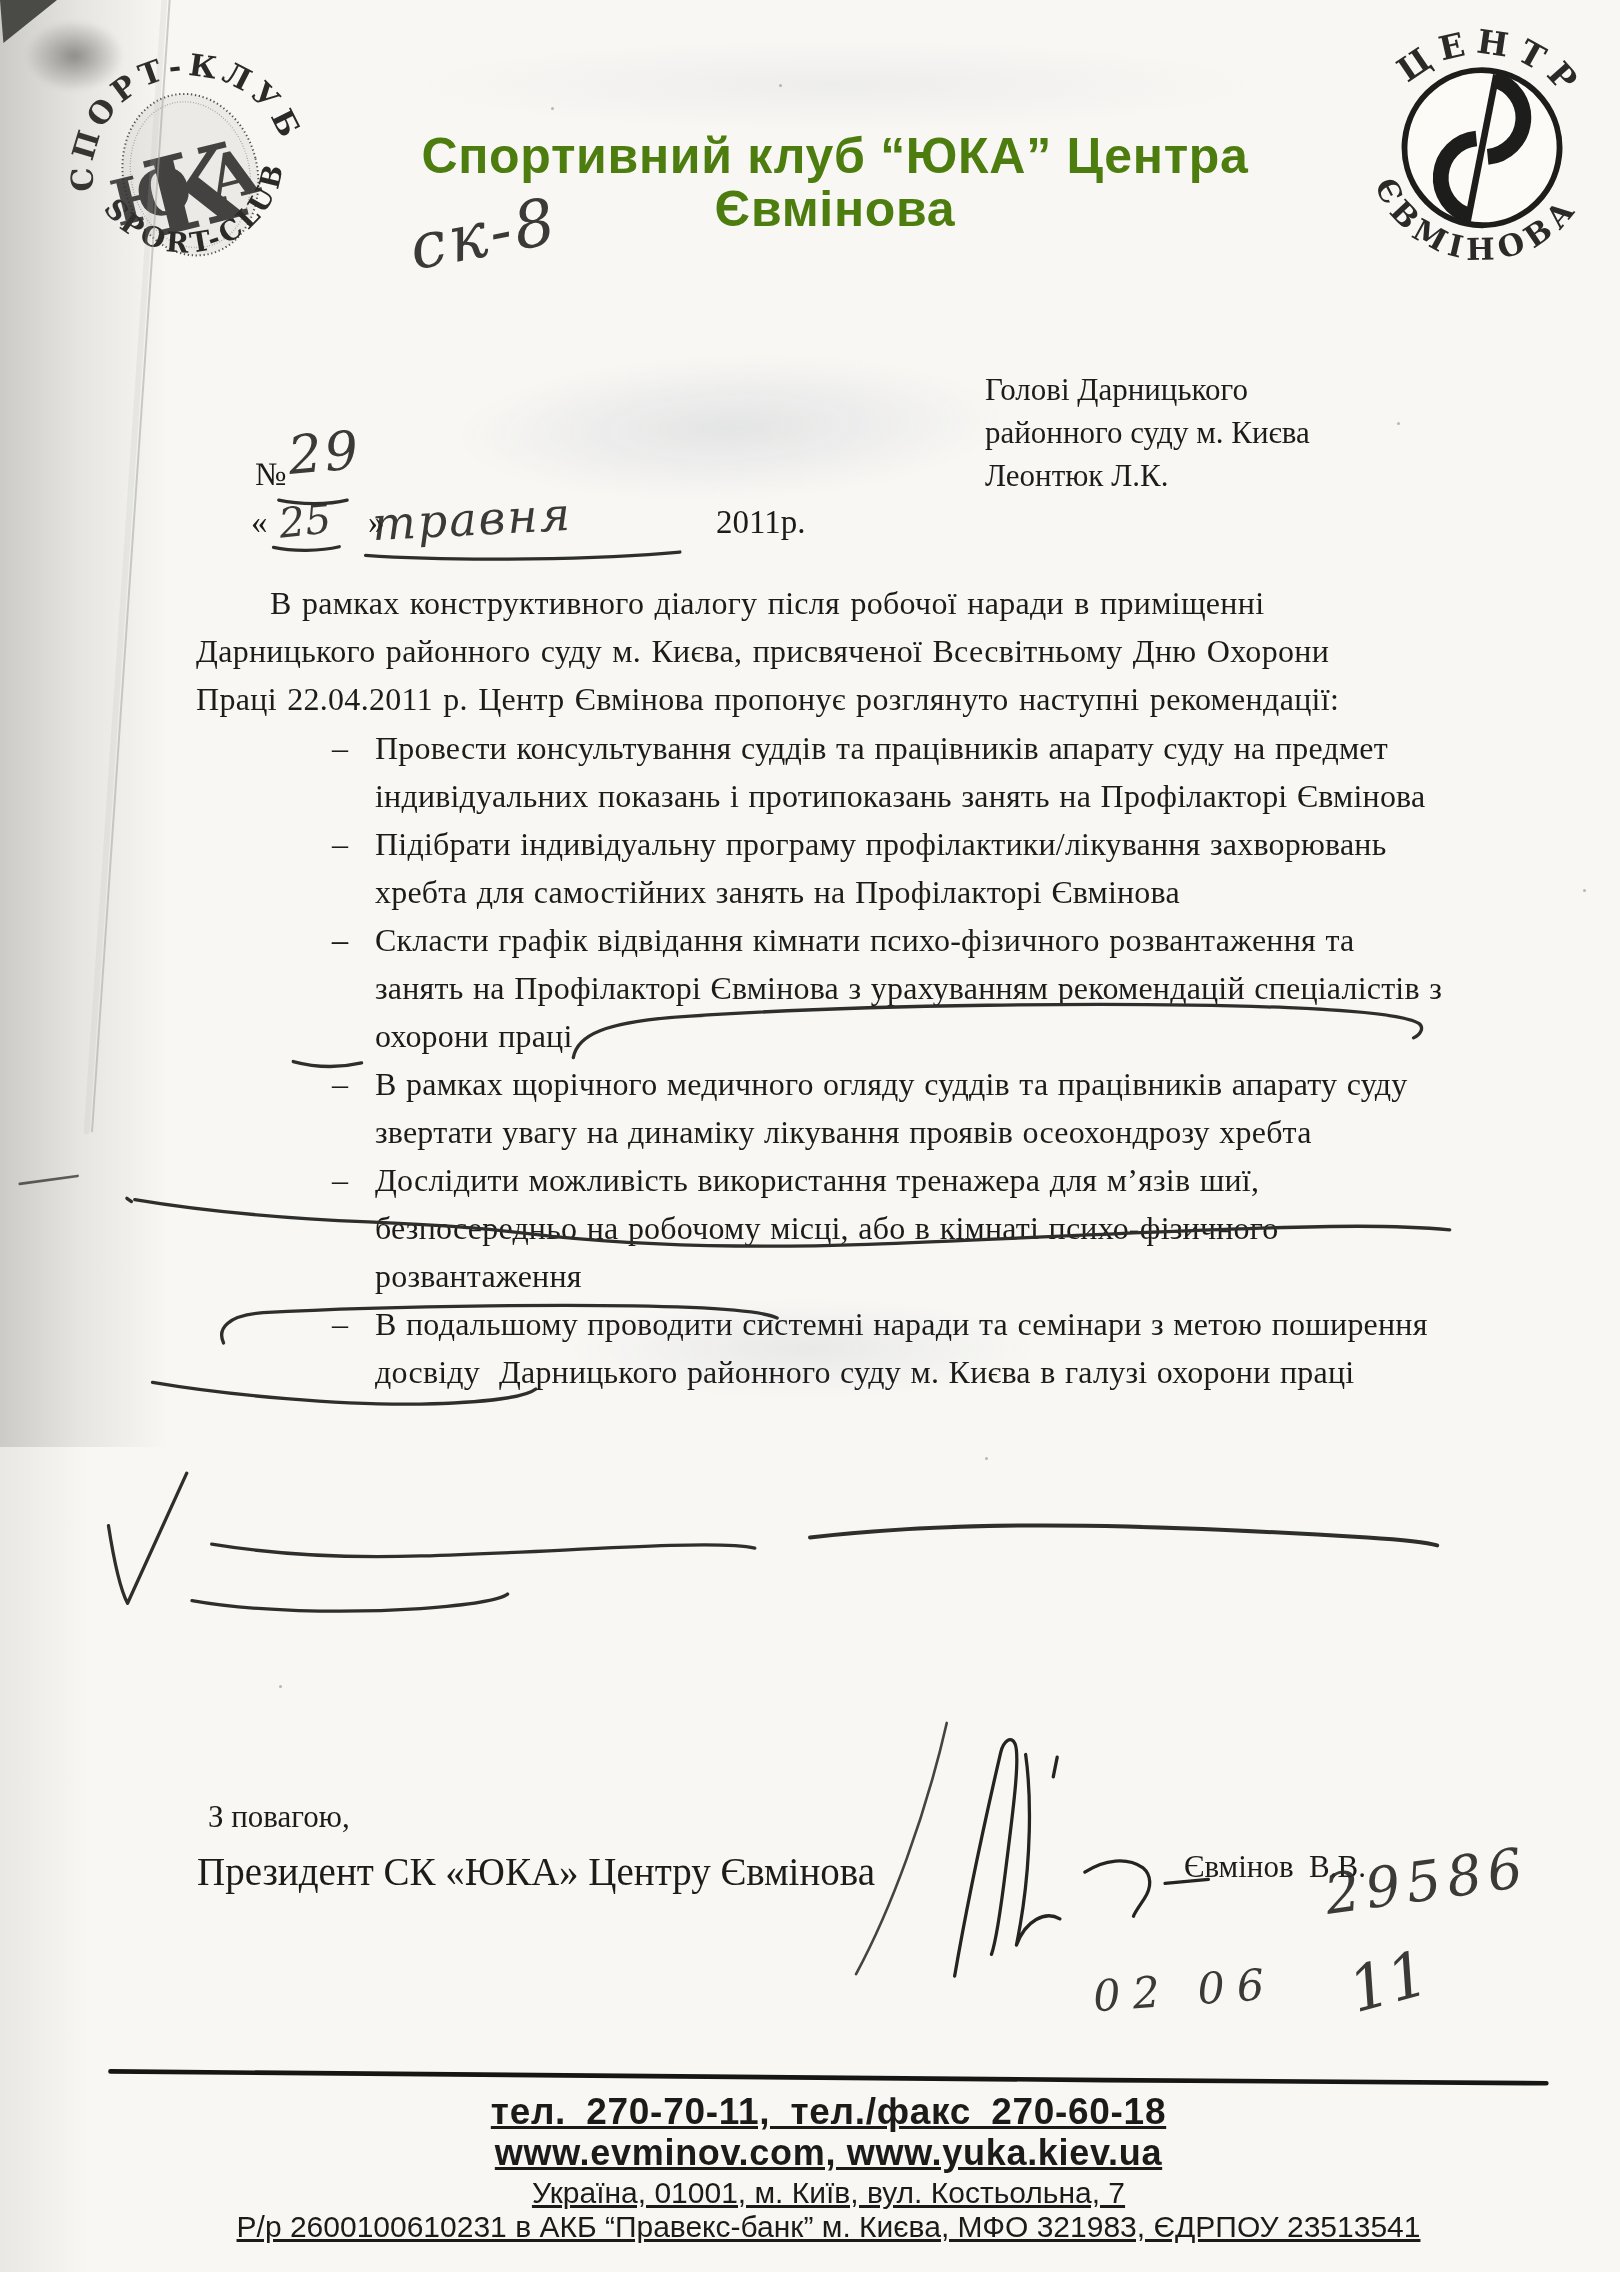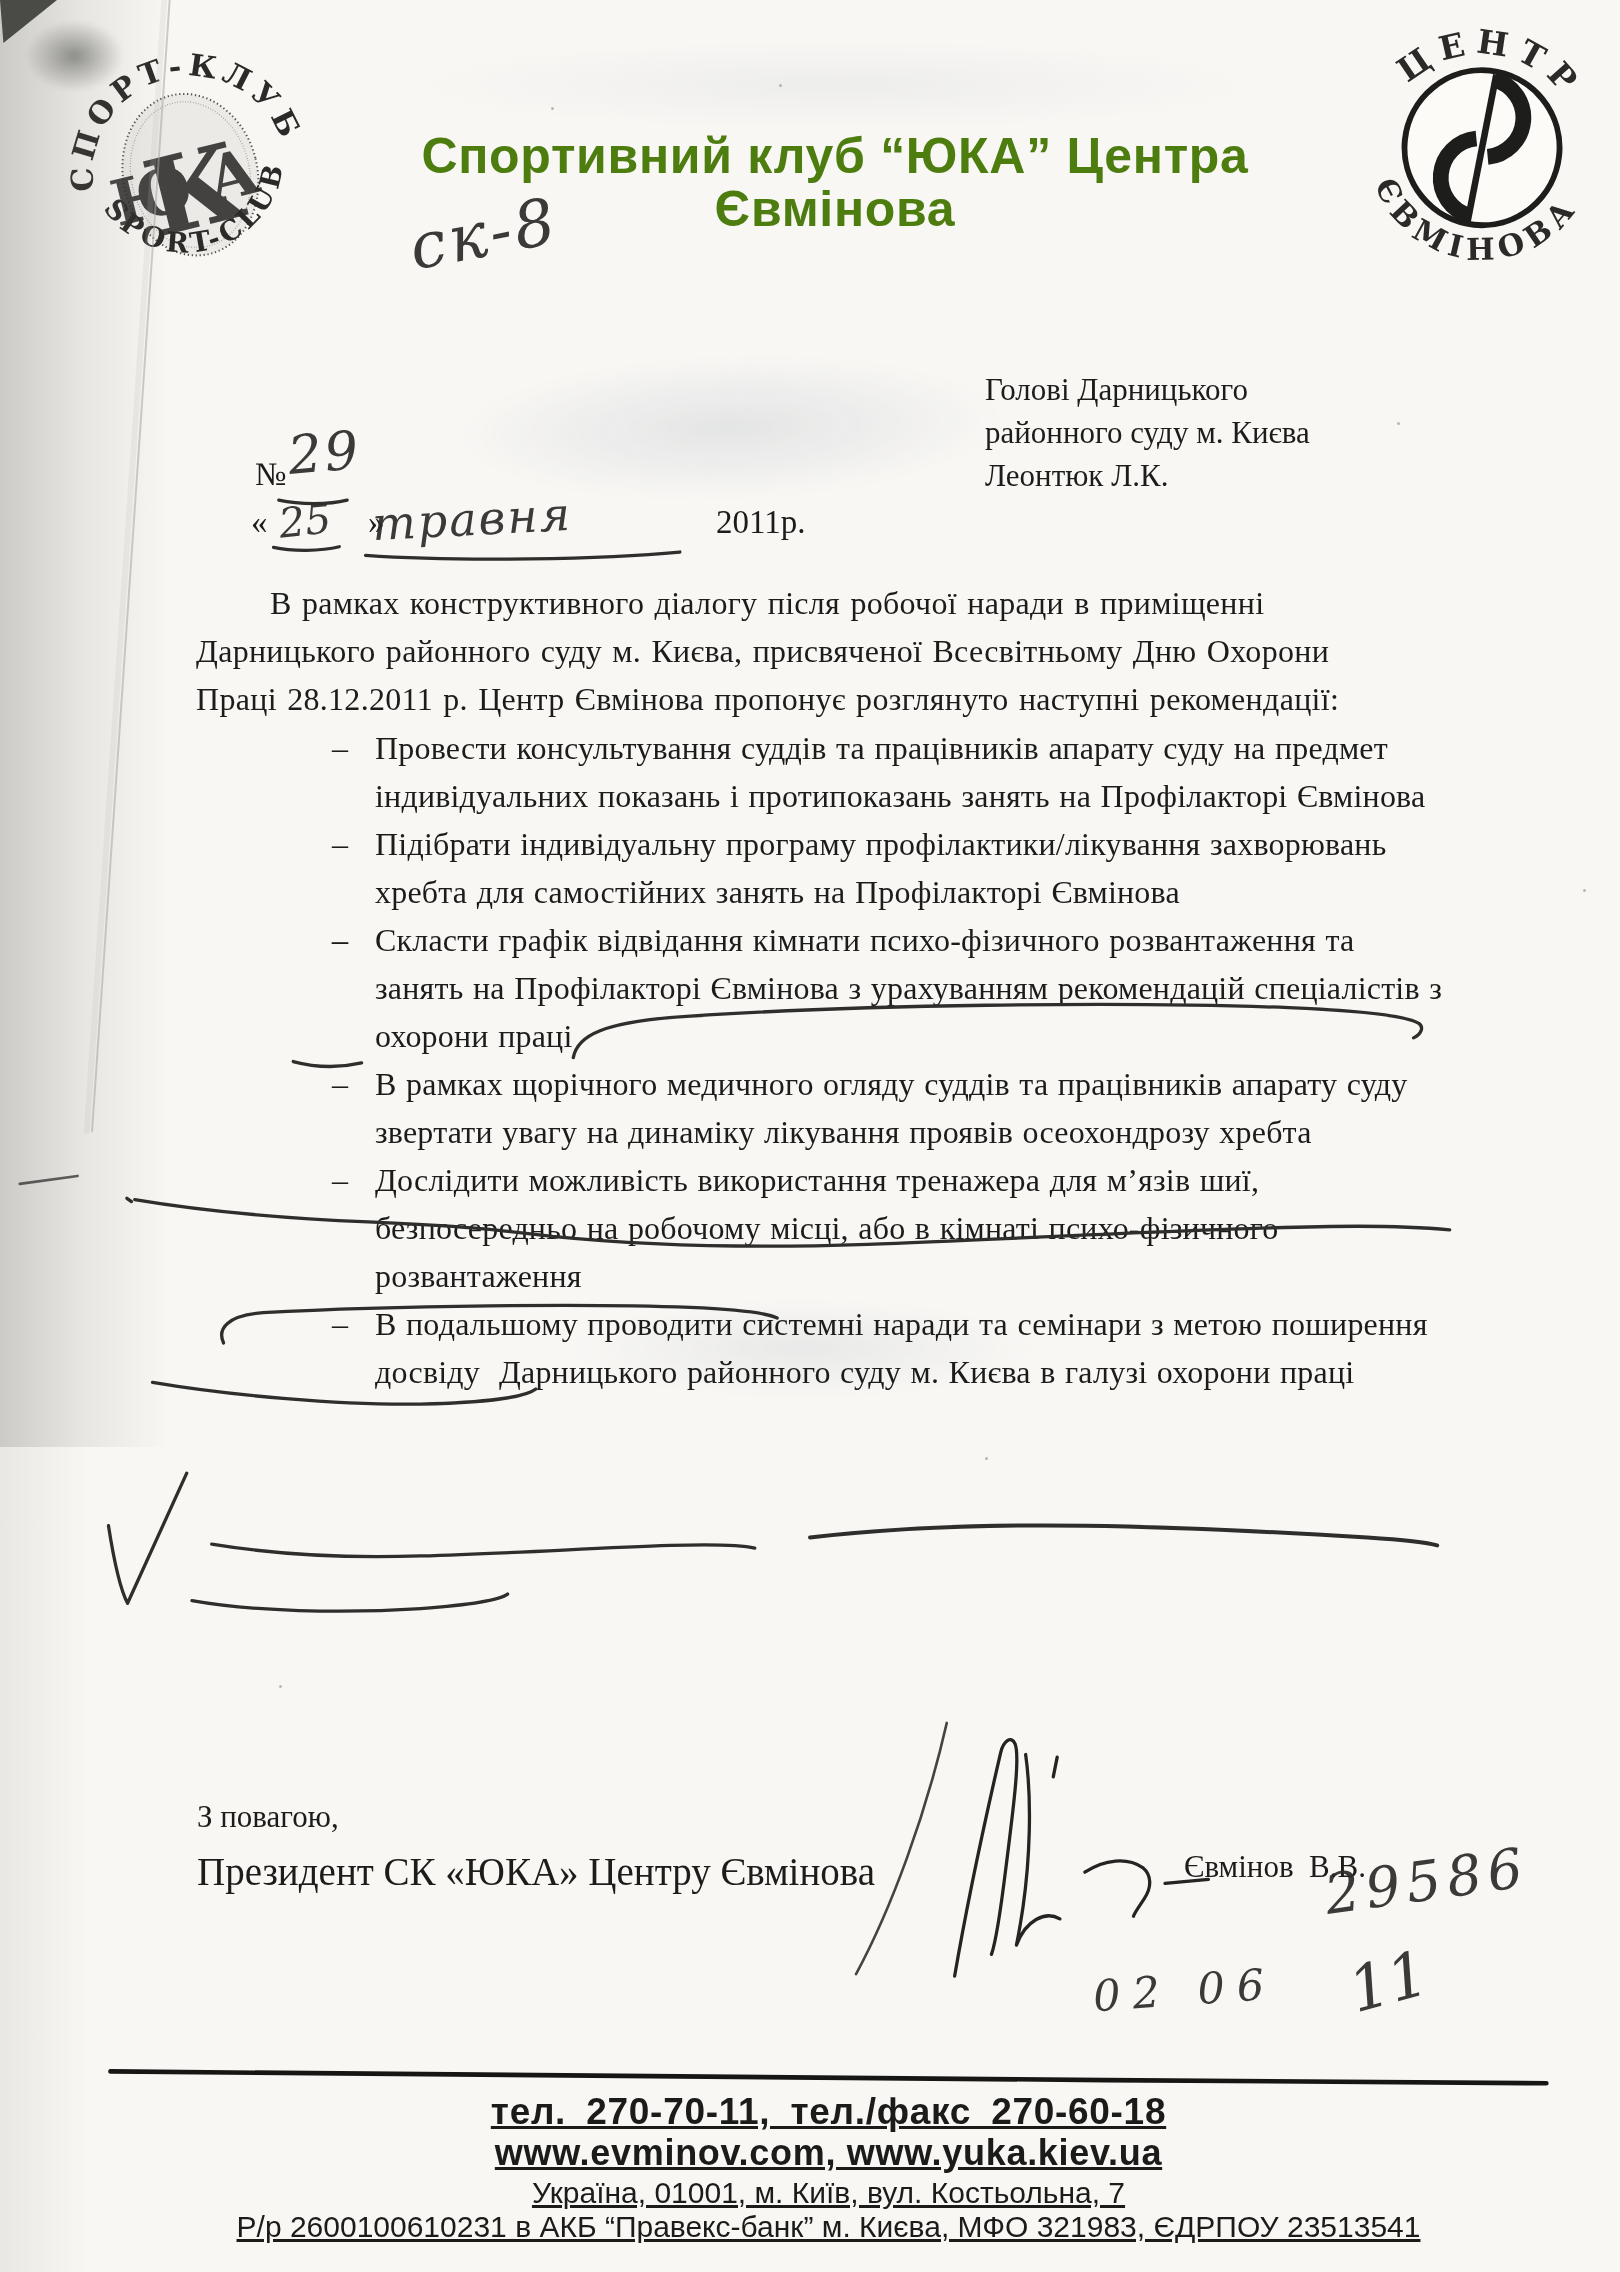--- a/index.html
+++ b/index.html
@@ -41,21 +41,21 @@
   .dateline{position:absolute;left:251px;top:504px;font-size:33px;}
   .dateline .year{margin-left:26px;}
   .body-block{position:absolute;left:196px;top:579px;width:1253px;}
   .intro{margin:0;width:1217px;font-size:32px;line-height:48px;text-indent:74px;
     letter-spacing:0.3px;word-spacing:2px;}
   ul.recs{margin:1.3px 0 0 136px;padding:0;list-style:none;}
   ul.recs li{position:relative;padding-left:43px;font-size:32px;line-height:48px;
     letter-spacing:0.2px;word-spacing:1.3px;}
   ul.recs .dash{position:absolute;left:0;top:0;}
   ul.recs .btext{white-space:pre-wrap;}
-  .closing{position:absolute;left:197px;top:1799px;font-size:31px;}
+  .closing{position:absolute;left:208px;top:1799px;font-size:31px;}
   .role{position:absolute;left:197px;top:1849px;font-size:39px;}
   .sig-name{position:absolute;left:1184px;top:1849px;font-size:31px;white-space:pre;text-align:center;}
   
   .footer{position:absolute;left:197px;top:2091px;width:1263px;text-align:center;
     font-family:"Liberation Sans",sans-serif;color:#1b1b1a;text-decoration:underline;}
   .f-phone{font-weight:bold;font-size:37px;line-height:41px;word-spacing:9.2px;letter-spacing:0.7px;}
   .f-web{font-weight:bold;font-size:36px;line-height:41px;letter-spacing:0.7px;}
   .f-addr{font-size:30px;line-height:34px;margin-top:2.6px;}
   .f-bank{font-size:30px;line-height:34px;}
   
@@ -127,21 +127,21 @@
     <span>«</span>
     <span style="display:inline-block;width:84px;"></span>
     <span>»</span>
     <span class="year" style="display:inline-block;width:289px;"></span>
     <span>2011р.</span>
   </div>
   <span class="hand hand-25">25</span>
   <span class="hand hand-month">травня</span>
 
   <div class="body-block">
-    <p class="intro">В рамках конструктивного діалогу після робочої наради в приміщенні Дарницького районного суду м. Києва, присвяченої Всесвітньому Дню Охорони Праці 28.12.2011 р. Центр Євмінова пропонує розглянуто наступні рекомендації:</p>
+    <p class="intro">В рамках конструктивного діалогу після робочої наради в приміщенні Дарницького районного суду м. Києва, присвяченої Всесвітньому Дню Охорони Праці 22.04.2011 р. Центр Євмінова пропонує розглянуто наступні рекомендації:</p>
     <ul class="recs">
         <li><span class="dash">–</span><span class="btext">Провести консультування суддів та працівників апарату суду на предмет індивідуальних показань і протипоказань занять на Профілакторі Євмінова</span></li>
         <li><span class="dash">–</span><span class="btext">Підібрати індивідуальну програму профілактики/лікування захворювань хребта для самостійних занять на Профілакторі Євмінова</span></li>
         <li><span class="dash">–</span></li>
         <li><span class="dash">–</span><span class="btext">Скласти графік відвідання кімнати психо-фізичного розвантаження та занять на Профілакторі Євмінова з урахуванням рекомендацій спеціалістів з охорони праці</span></li>
         <li><span class="dash">–</span><span class="btext">В рамках щорічного медичного огляду суддів та працівників апарату суду звертати увагу на динаміку лікування проявів осеохондрозу хребта</span></li>
         <li><span class="dash">–</span><span class="btext">Дослідити можливість використання тренажера для м’язів шиї, безпосередньо на робочому місці, або в кімнаті психо-фізичного розвантаження</span></li>
         <li><span class="dash">–</span><span class="btext">В подальшому проводити системні наради та семінари з метою поширення досвіду  Дарницького районного суду м. Києва в галузі охорони праці</span></li>
       </ul>
   </div>

